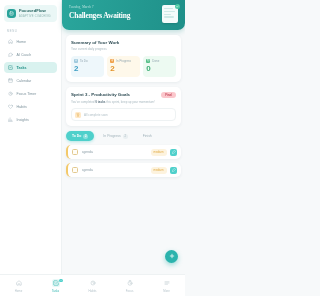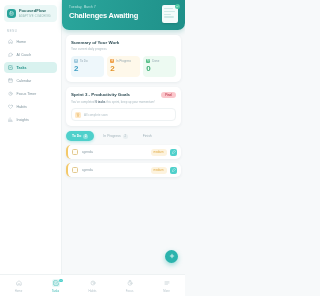--- a/index.html
+++ b/index.html
@@ -46,20 +46,21 @@
   #main { position:absolute; left:62px; top:0; right:0; bottom:0;
     padding:0 4px; }
 
   .hero {
     background:linear-gradient(100deg,#2aa69c 0%,#1f9089 100%);
     border-radius:0 0 7px 7px;
     margin:0 -4px 5px -4px;
     padding:5px 7px 7px 7px;
     display:flex; align-items:flex-start; justify-content:space-between;
     box-shadow:0 2px 5px rgba(31,144,137,.25);
+    font-family:Liberation Serif, serif;
   }
   .hero-date { font-size:3px; color:#bfe6e2; letter-spacing:.2px; margin-bottom:2px; }
   .hero-title { font-size:7.5px; font-weight:bold; color:#ffffff; letter-spacing:-.2px; }
   .hero-ill { width:16px; height:18px; background:#f3fbfa; border-radius:2px;
     position:relative; flex:0 0 auto; box-shadow:0 1px 2px rgba(0,0,0,.12);
     padding:3px 2px; }
   .hero-ill i { display:block; height:1.2px; background:#cde9e6; border-radius:1px;
     margin-bottom:1.6px; }
   .hero-ill i:nth-child(1){ width:75%; }
   .hero-ill i:nth-child(2){ width:95%; }

